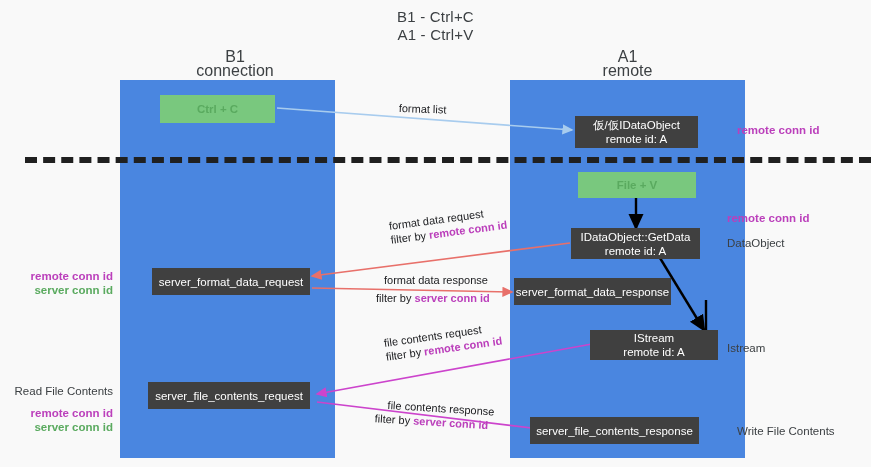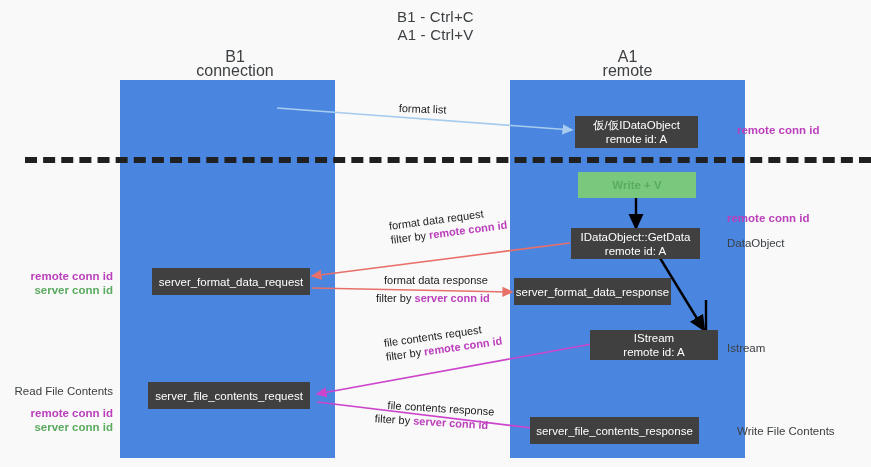--- a/index.html
+++ b/index.html
@@ -151,28 +151,31 @@
 
     <line x1="592" y1="344" x2="317" y2="394" stroke="#cc44cc" stroke-width="1.6" marker-end="url(#ah-magenta)"></line>
 
     <line x1="317" y1="402" x2="548" y2="430" stroke="#cc44cc" stroke-width="1.6" marker-end="url(#ah-magenta)"></line>
 
     <line x1="706" y1="300" x2="706" y2="332" stroke="#000000" stroke-width="2.4"></line>
   </svg>
 
   <div class="divider"></div>
 
+  <div class="box green" style="left:160px; top:95px; width:115px; height:28px;">
+    <span>Ctrl + C</span>
+  </div>
 
   <div class="box orange" style="left:575px; top:116px; width:123px; height:32px;">
     <span>仮/仮IDataObject</span>
     <span class="l2">remote id: A</span>
   </div>
 
   <div class="box green" style="left:578px; top:172px; width:118px; height:26px;">
-    <span>Write + V</span>
+    <span>File + V</span>
   </div>
 
   <div class="box orange" style="left:571px; top:228px; width:129px; height:31px;">
     <span>IDataObject::GetData</span>
     <span class="l2">remote id: A</span>
   </div>
 
   <div class="box orange" style="left:152px; top:268px; width:158px; height:27px;">
     <span>server_format_data_request</span>
   </div>

